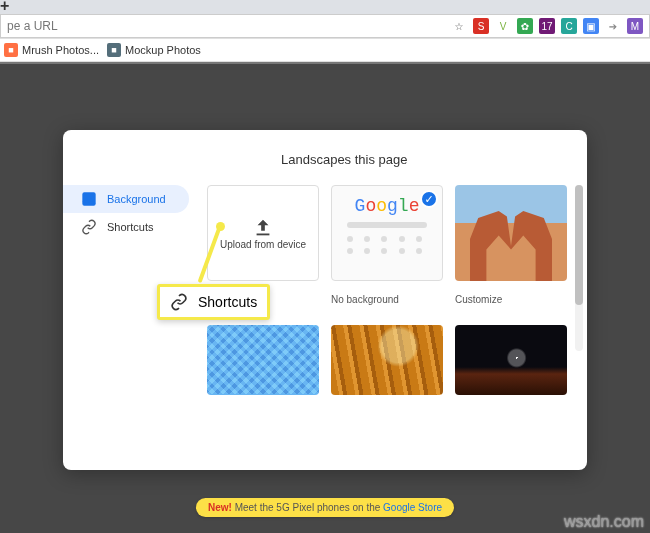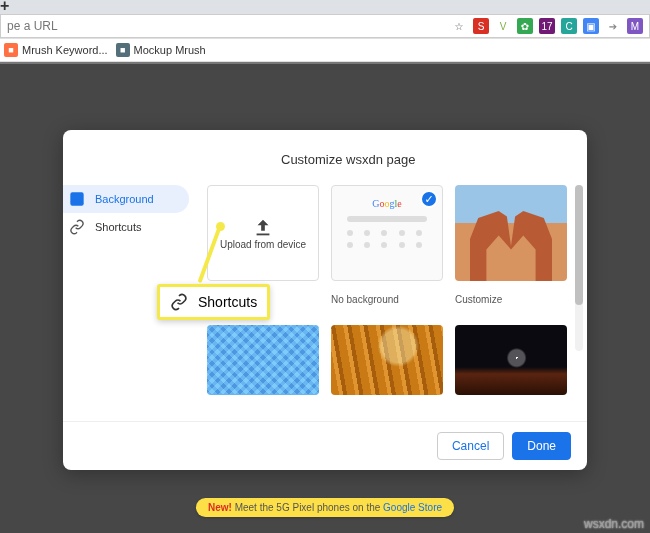--- a/index.html
+++ b/index.html
@@ -47,21 +47,21 @@
     font-size:13px; color:#333; padding:22px 0 4px 218px;
   }
   .dialog-body {
     flex:1; display:flex; position:relative; overflow:hidden;
   }
   .sidebar {
     width: 200px; padding-top:14px;
   }
   .side-item {
     display:flex; align-items:center; gap:10px;
-    height:28px; padding-left:6px;
+    height:28px; padding-left:18px;
     font-size:11px; color:#333;
     border-radius:0 14px 14px 0;
     margin-right:18px;
     cursor:pointer;
   }
   .side-item.active { background:#e8f0fe; color:#1a73e8; }
   .side-item.active svg { stroke:#1a73e8; fill:#1a73e8;}
   .content {
     flex:1; padding-top:14px; position:relative; padding-right:20px;
   }
@@ -152,21 +152,21 @@
   }
   .promo {
     position:absolute; bottom:16px; left:50%; transform:translateX(-50%);
     background:#fde047; border-radius:14px; padding:4px 12px; font-size:10px;
     box-shadow:0 1px 3px rgba(0,0,0,0.2);
     color:#555;
   }
   .promo .new { color:#d93025; font-weight:bold;}
   .promo .link { color:#1a73e8;}
   .watermark {
-    position:absolute; bottom:2px; right:6px; font-size:12px; color:#999; z-index:30;
+    position:absolute; bottom:2px; right:6px; font-size:16px; color:#999; z-index:30;
     text-shadow:0 0 2px #fff;
     margin-top:28px;
   }
 </style>
 </head>
 <body>
 
 <div class="browser-top">
   <div class="tab-strip">
     <span class="plus-icon">+</span>
@@ -181,37 +181,37 @@
         <span class="ext-icon" style="background: #701a75;">17</span>
         <span class="ext-icon" style="background: rgb(38, 166, 154);">C</span>
         <span class="ext-icon" style="background: rgb(66, 133, 244);">▣</span>
         <span class="ext-icon" style="background: transparent; color: rgb(136, 136, 136);">➔</span>
         <span class="ext-icon" style="background: rgb(126, 87, 194);">M</span>
       </div>
   </div>
   <div class="bookmarks-bar" id="bookmarks-bar">
       <div class="bm-item">
         <span class="bm-icon" style="background: rgb(255, 112, 67);">■</span>
-        <span>Mrush Keyword...</span>
+        <span>Mrush Photos...</span>
       </div>
       <div class="bm-item">
         <span class="bm-icon" style="background: rgb(84, 110, 122);">■</span>
-        <span>Mockup Mrush</span>
+        <span>Mockup Photos</span>
       </div>
     </div>
 </div>
 
 <div class="overlay"></div>
 
 <div class="promo">
   <span class="new">New!</span><span> Meet the 5G Pixel phones on the </span><span class="link">Google Store</span>
 </div>
 
 <div class="dialog">
-  <div class="dialog-title">Customize wsxdn page</div>
+  <div class="dialog-title">Landscapes this page</div>
   <div class="dialog-body">
     <div class="sidebar">
 
       <div class="side-item active">
         <svg width="16" height="16" viewBox="0 0 24 24" fill="none" stroke="currentColor" stroke-width="2">
             <rect x="3" y="3" width="18" height="18" rx="2"></rect>
             <path d="M3 17l5-5 4 4 3-3 6 6"></path>
           </svg>
         <span>Background</span>
       </div>
@@ -235,21 +235,21 @@
                 <path d="M12 3l6 6h-4v6h-4V9H6z"></path>
                 <rect x="5" y="18" width="14" height="2"></rect>
               </svg>
             <span style="font-size:10px">Upload from device</span>
           </div>
         </div>
         <div class="tile-col">
           <div class="tile no-bg-tile">
             <div class="check-badge">✓</div>
             <div class="no-bg-logo">
-              <span style="font-size:10px;font-family:Liberation Serif, serif"><span style="color:#4285f4">G</span><span style="color:#ea4335">o</span><span style="color:#fbbc05">o</span><span style="color:#4285f4">g</span><span style="color:#34a853">l</span><span style="color:#ea4335">e</span></span>
+              <span style="font-size:18px;font-family:Liberation Mono, monospace"><span style="color:#4285f4">G</span><span style="color:#ea4335">o</span><span style="color:#fbbc05">o</span><span style="color:#4285f4">g</span><span style="color:#34a853">l</span><span style="color:#ea4335">e</span></span>
             </div>
             <div class="searchbar-mini"></div>
             <div class="dot-grid">
               <div></div>
                 <div></div>
                 <div></div>
                 <div></div>
                 <div></div>
               <div></div>
                 <div></div>
@@ -272,24 +272,20 @@
         <div class="thumb thumb-a"></div>
         <div class="thumb thumb-b"></div>
         <div class="thumb thumb-c"></div>
       </div>
 
       <div class="scrollbar">
         <div class="scrollthumb"></div>
       </div>
     </div>
   </div>
-  <div class="dialog-footer">
-    <button class="btn">Cancel</button>
-    <button class="btn primary">Done</button>
-  </div>
 </div>
 
 <div class="callout-dot"></div>
 <div class="callout-line"></div>
 <div class="callout">
   <svg width="18" height="18" viewBox="0 0 24 24" fill="none" stroke="#333" stroke-width="2.2">
       <path d="M10 13a5 5 0 0 0 7 0l3-3a5 5 0 0 0-7-7l-1 1"></path>
       <path d="M14 11a5 5 0 0 0-7 0l-3 3a5 5 0 0 0 7 7l1-1"></path>
     </svg>
   <span>Shortcuts</span>

